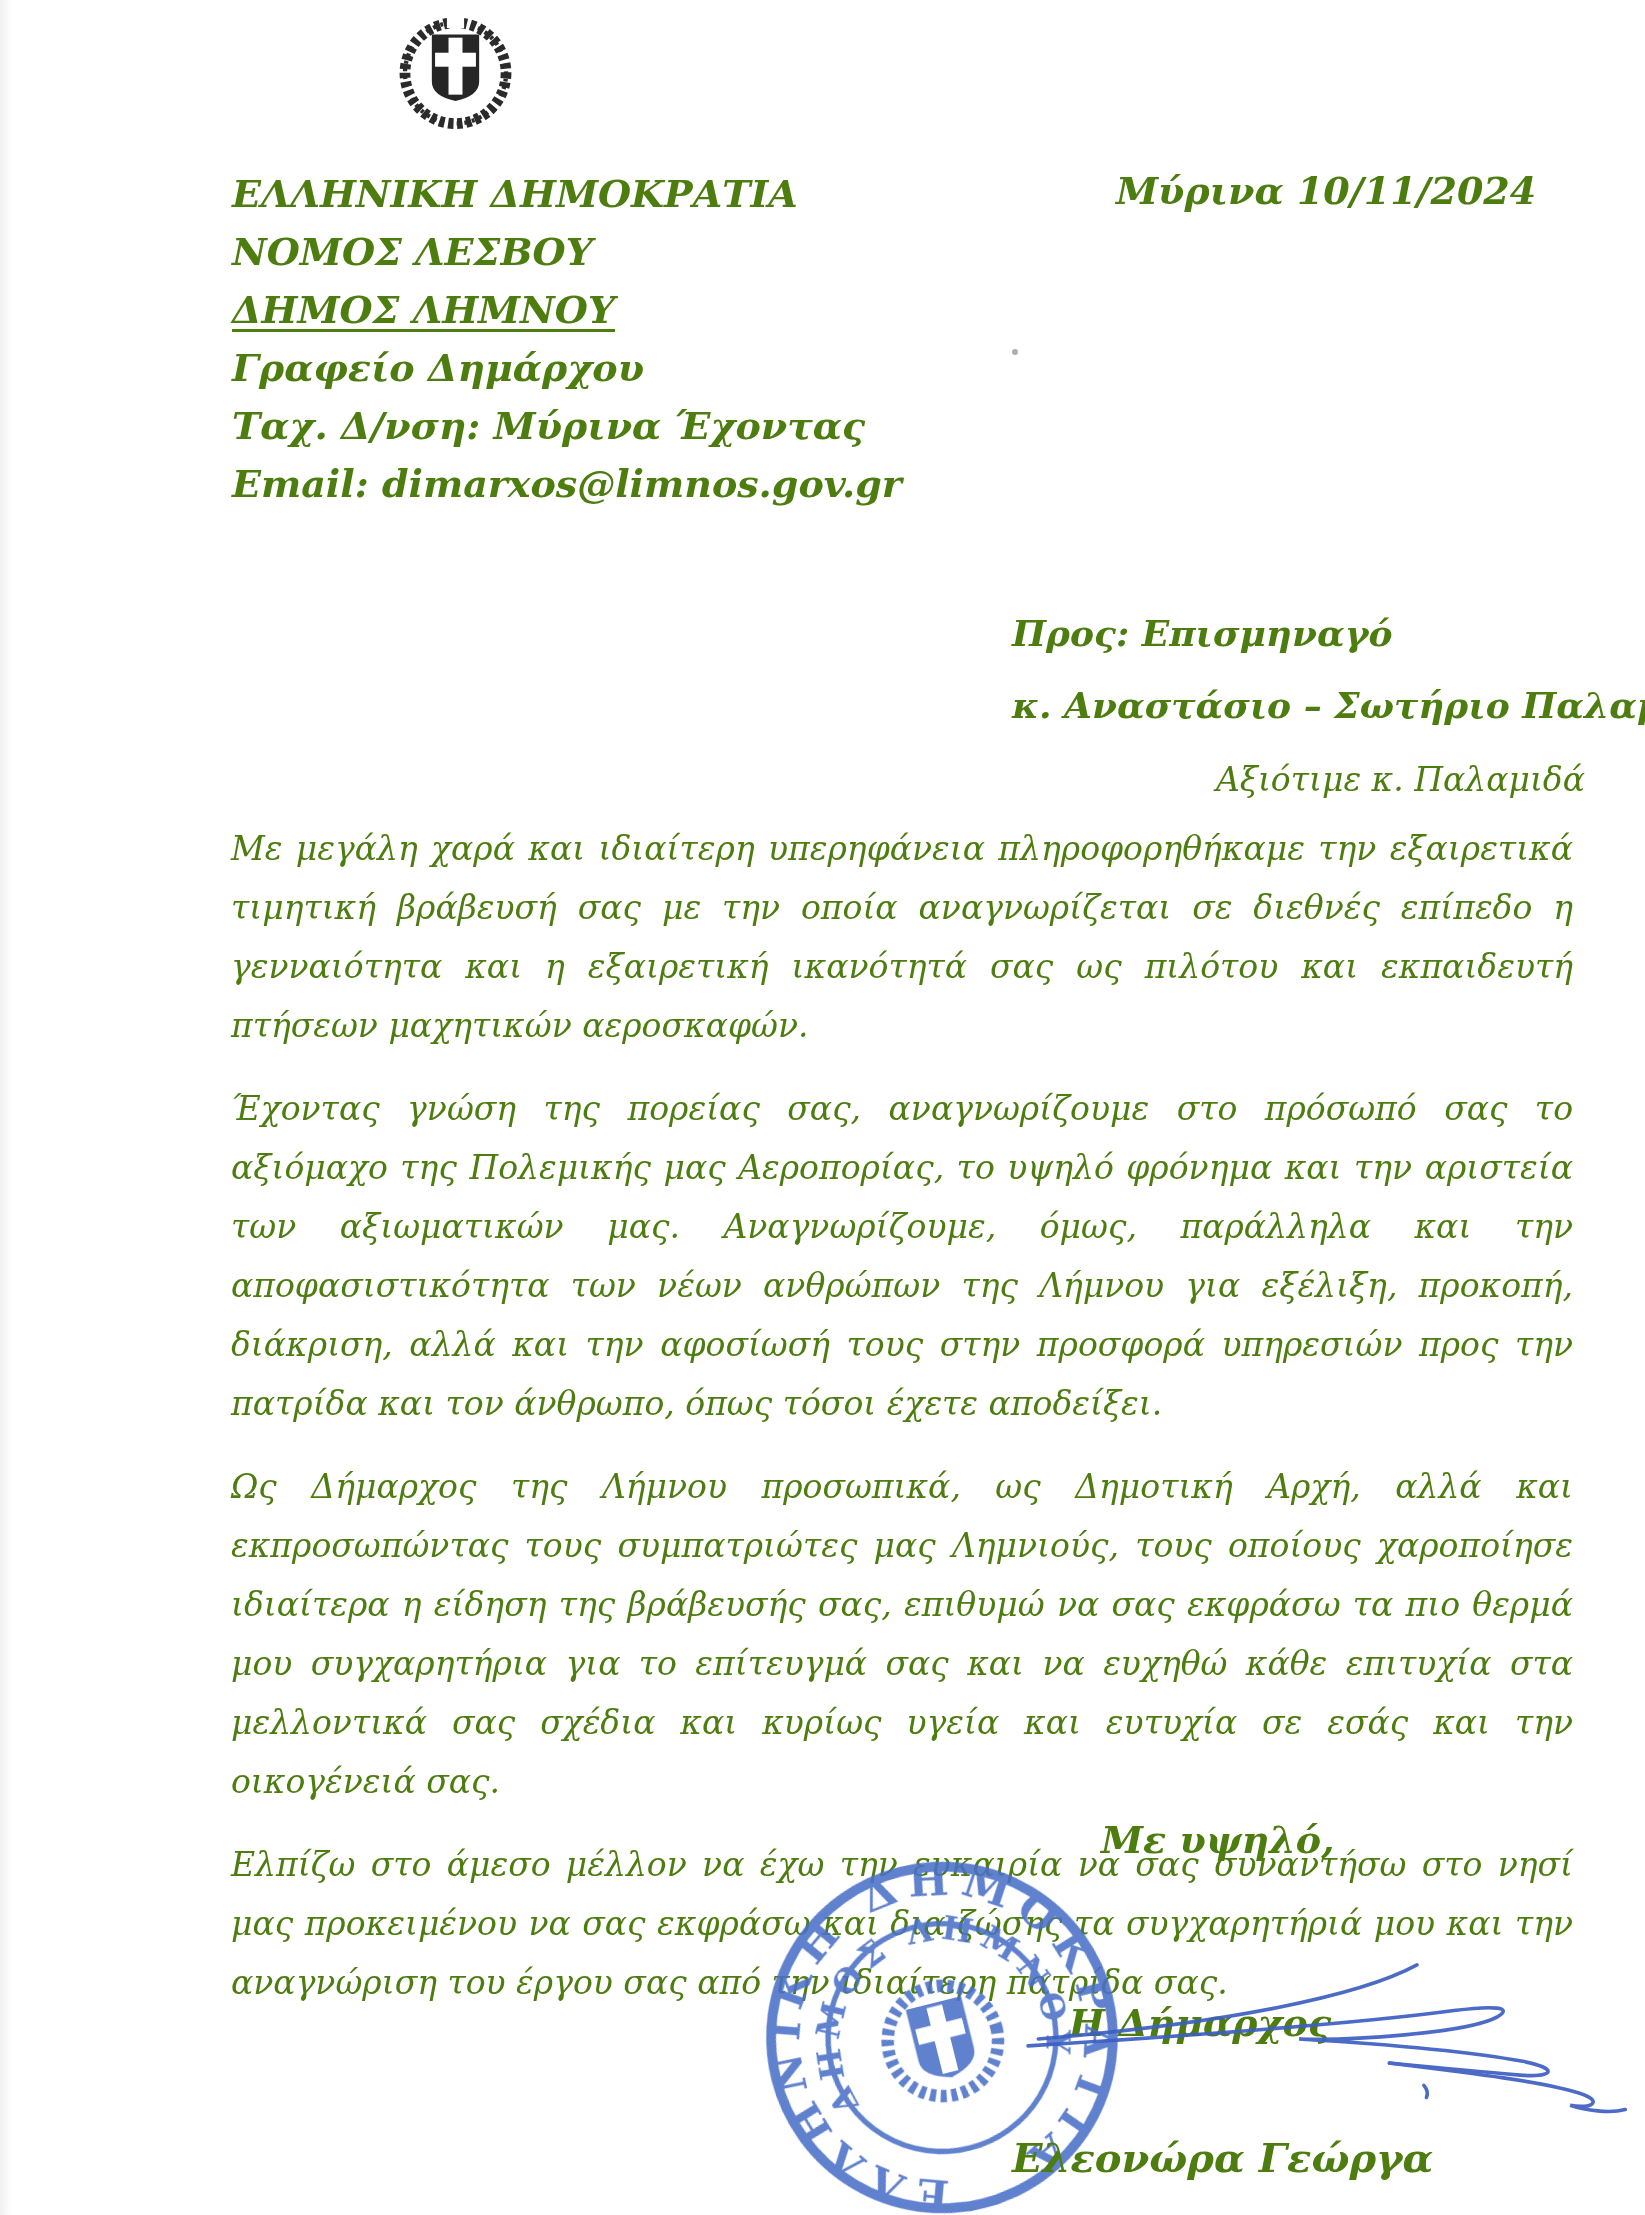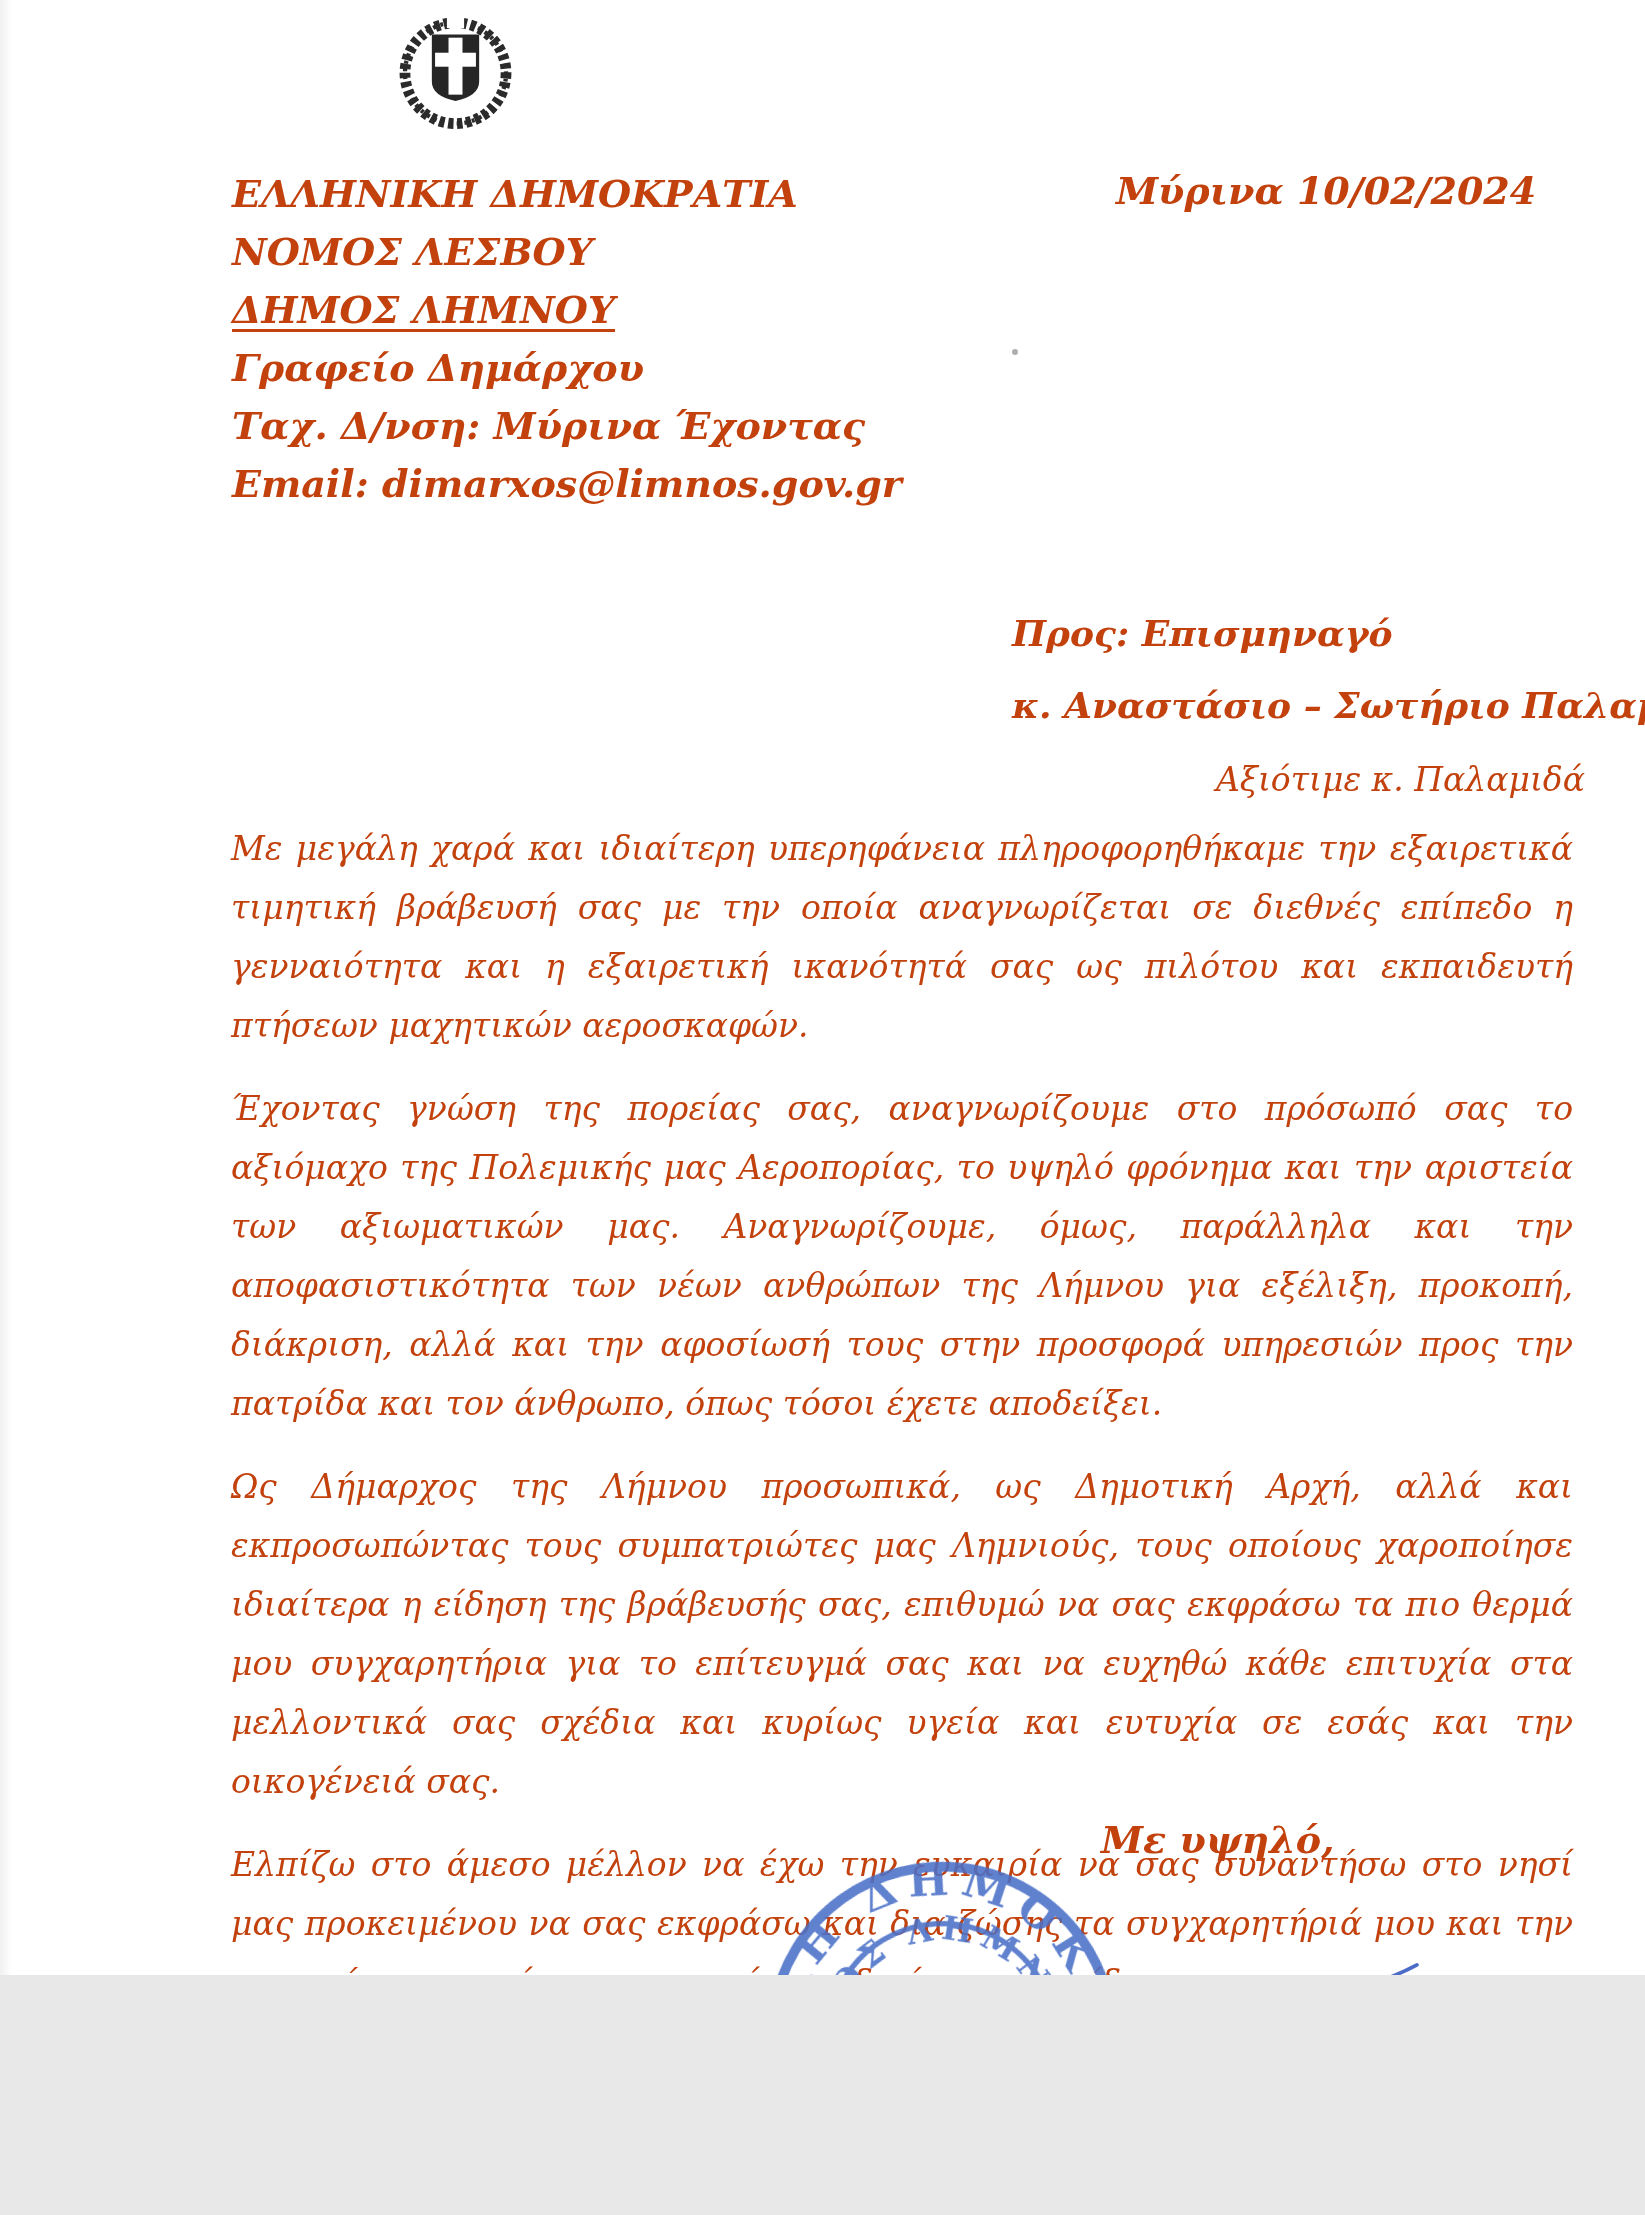--- a/index.html
+++ b/index.html
@@ -1,23 +1,23 @@
 <!DOCTYPE html>
 <html lang="el" style="font-size:13.8px"><head>
 <meta charset="utf-8">
 <style>
   html,body{margin:0;padding:0;background:#e8e8e8;}
   .page{
     position:relative;
-    width:1645px;height:1975px;
+    width:1645px;height:2215px;
     margin:0 auto;
     background:#ffffff;
     overflow:hidden;
     font-family:"DejaVu Serif","Liberation Serif",serif;
-    color:#c2410c;
+    color:#4d7c0f;
   }
   
   .scan-edge{position:absolute;left:0;top:0;width:12px;height:100%;
     background:linear-gradient(90deg,rgba(0,0,0,.06),rgba(0,0,0,0));}
   .speck{position:absolute;width:6px;height:6px;border-radius:50%;background:#8a8a8a;opacity:.7;}
 
   
   .emblem{position:absolute;left:391px;top:1.7px;width:129px;height:138px;}
 
   
@@ -78,21 +78,21 @@
 
   <div class="letterhead">
     <div>ΕΛΛΗΝΙΚΗ ΔΗΜΟΚΡΑΤΙΑ</div>
     <div>ΝΟΜΟΣ ΛΕΣΒΟΥ</div>
     <div class="underlined">ΔΗΜΟΣ ΛΗΜΝΟΥ</div>
     <div>Γραφείο Δημάρχου</div>
     <div>Ταχ. Δ/νση: Μύρινα Έχοντας</div>
     <div>Email: dimarxos@limnos.gov.gr</div>
   </div>
 
-  <div class="dateline">Μύρινα 10/02/2024</div>
+  <div class="dateline">Μύρινα 10/11/2024</div>
 
   <div class="recipient">
     <div>Προς: Επισμηναγό</div>
     <div>κ. Αναστάσιο – Σωτήριο Παλαμιδά</div>
   </div>
 
   <div class="body-text">
     <p class="salutation">Αξιότιμε κ. Παλαμιδά</p>
     <p>Με μεγάλη χαρά και ιδιαίτερη υπερηφάνεια πληροφορηθήκαμε την εξαιρετικά τιμητική βράβευσή σας με την οποία αναγνωρίζεται σε διεθνές επίπεδο η γενναιότητα και η εξαιρετική ικανότητά σας ως πιλότου και εκπαιδευτή πτήσεων μαχητικών αεροσκαφών.</p>
     <p>Έχοντας γνώση της πορείας σας, αναγνωρίζουμε στο πρόσωπό σας το αξιόμαχο της Πολεμικής μας Αεροπορίας, το υψηλό φρόνημα και την αριστεία των αξιωματικών μας. Αναγνωρίζουμε, όμως, παράλληλα και την αποφασιστικότητα των νέων ανθρώπων της Λήμνου για εξέλιξη, προκοπή, διάκριση, αλλά και την αφοσίωσή τους στην προσφορά υπηρεσιών προς την πατρίδα και τον άνθρωπο, όπως τόσοι έχετε αποδείξει.</p>

